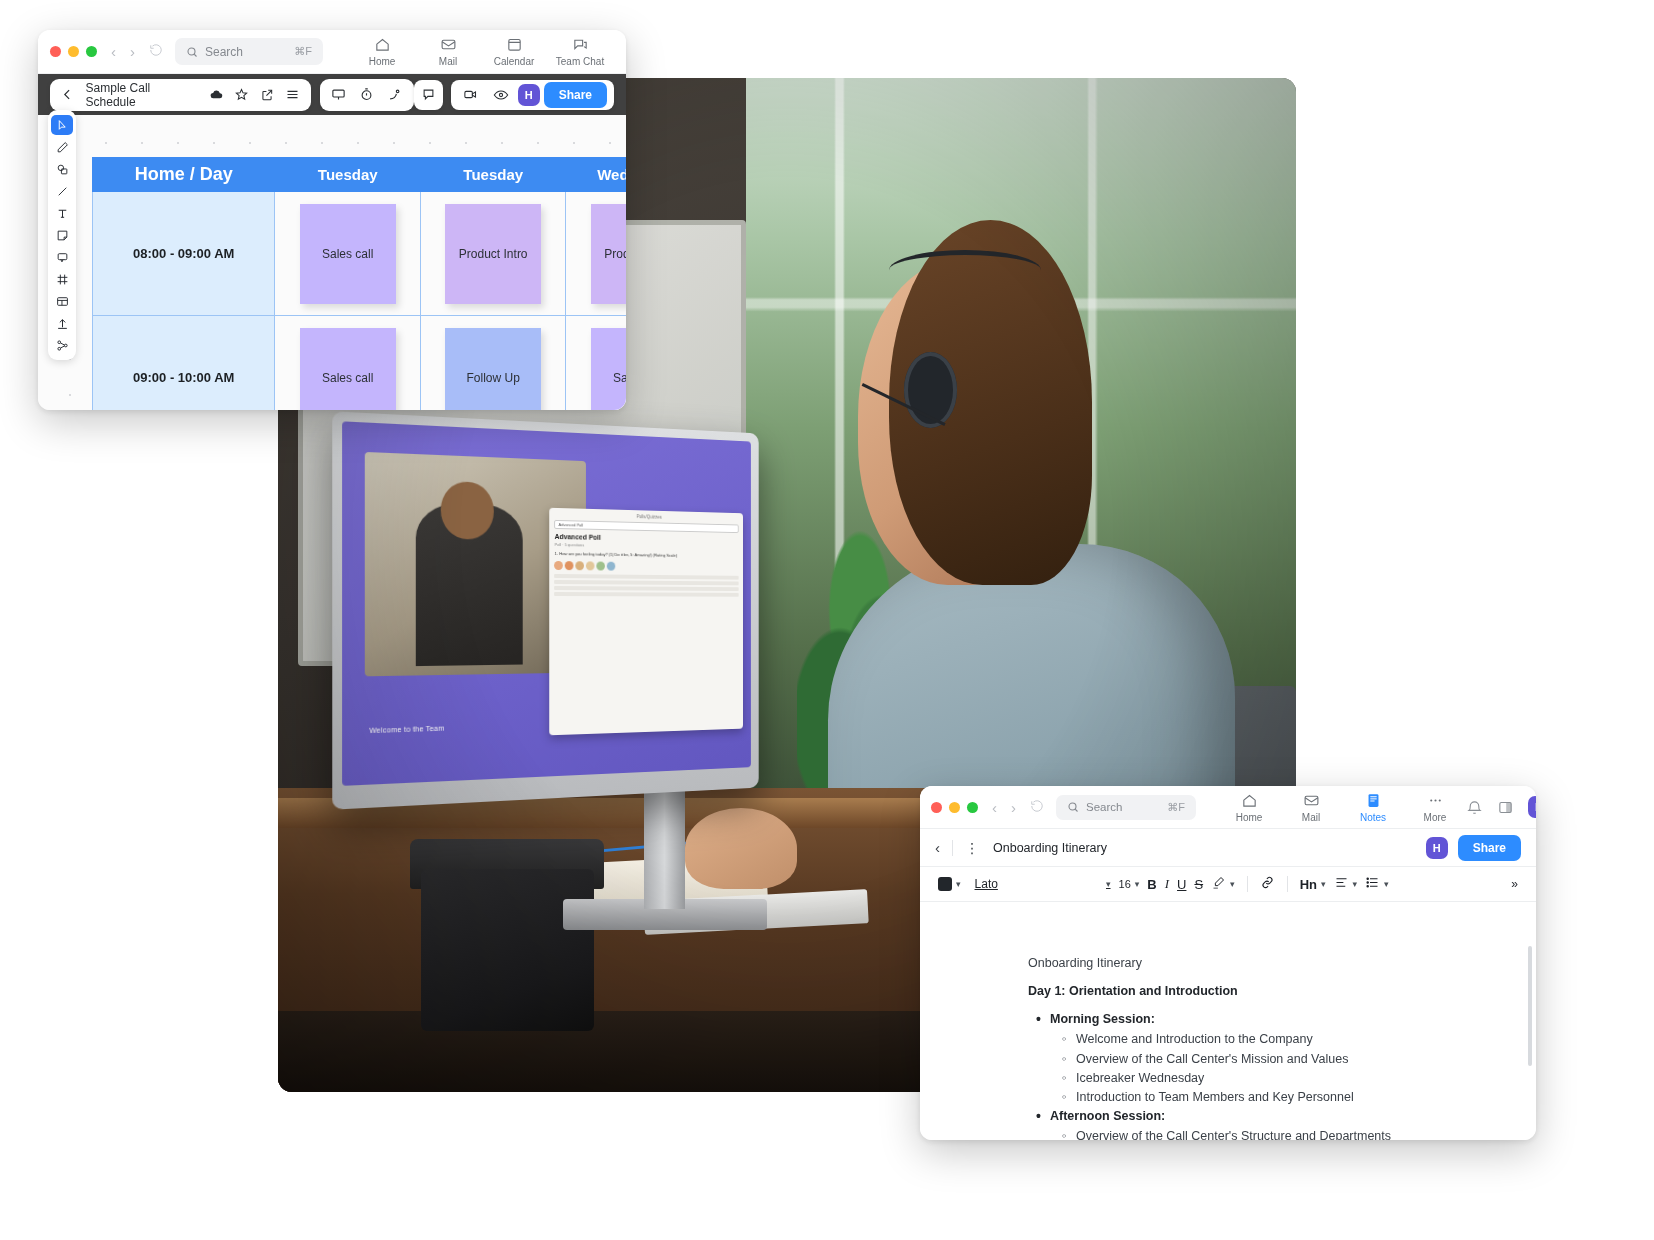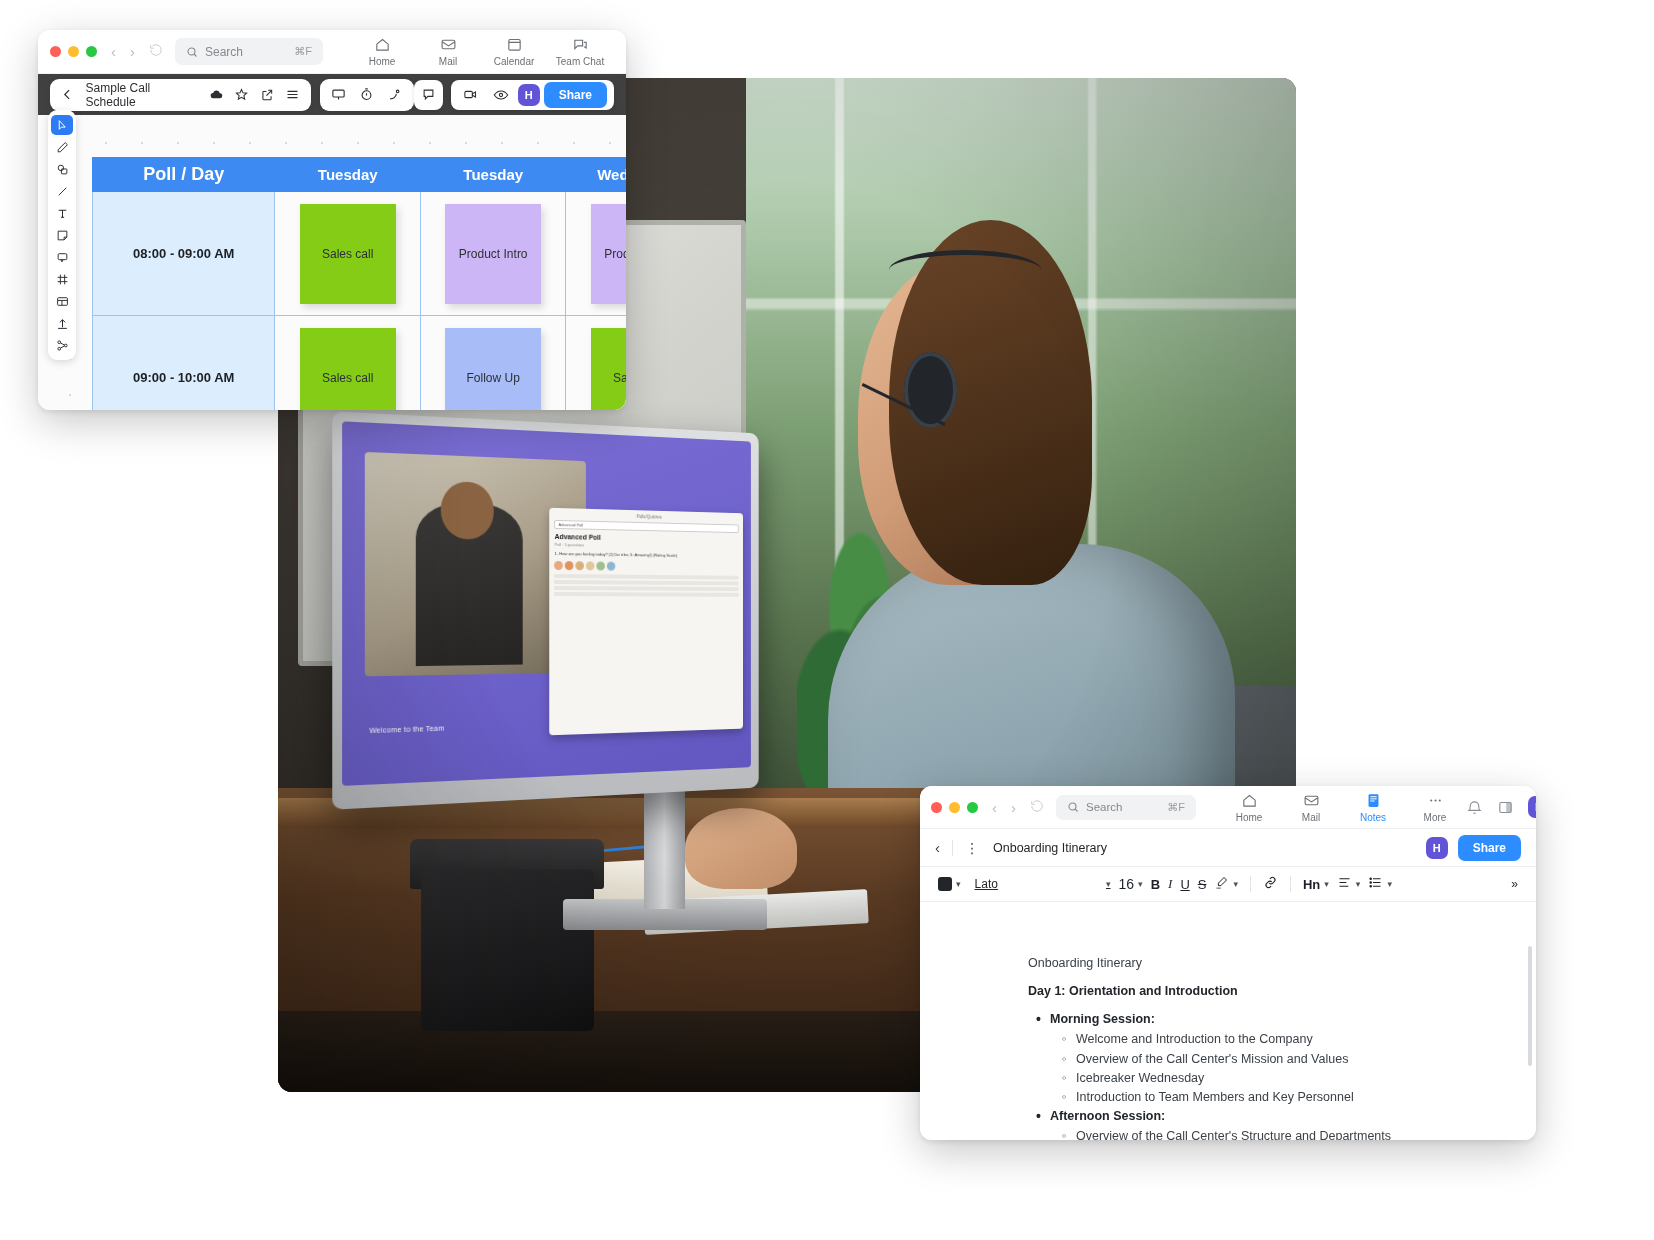--- a/index.html
+++ b/index.html
@@ -329,21 +329,21 @@
     background:#dcedfd; color:#1c2024; font-weight:bold; font-size: 13px;
   }
   col.c-time { width: 158px; }
   col.c-day  { width: 126px; }
   .note {
     width: 96px; height: 100px; margin: 0 auto;
     display:flex; align-items:center; justify-content:center;
     font-size: 12px; color:#2c3036; text-align:center;
     box-shadow: 3px 4px 7px rgba(0,0,0,.13);
   }
-  .note.green  { background:#84cc16; }
+  .note.green  { background:#c4b5fd; }
   .note.purple { background:#cdb6f6; }
   .note.blue   { background:#a8bdf8; }
 
   
   #notes {
     left: 920px; top: 786px; width: 616px; height: 354px;
     border-radius: 12px;
   }
   #notes .titlebar { height: 42px; padding: 0 11px; }
   #notes .searchbox { min-width: 140px; height: 25px; font-size: 11.5px;}
@@ -363,21 +363,21 @@
 
   #notes-fmtbar {
     height: 36px; display:flex; align-items:center; gap: 0;
     padding: 0 14px; border-top: 1px solid #eceef0; border-bottom: 1px solid #eceef0;
     font-size: 12px; color:#1e2228;
   }
   .fmt { display:flex; align-items:center; gap:4px; height: 24px; padding: 0 4px;}
   .sw { width:14px; height:14px; border-radius:3px; background:#22262b; display:block;}
   .chev { font-size: 9px; color:#4a5158; }
   .fontname { width: 150px; font-size: 12px; color:#22262b; padding-left: 10px; text-decoration: underline;}
-  .fsize { font-size: 14px; }
+  .fsize { font-size: 11px; }
   .fmt-sep { width:1px; height:16px; background:#e2e4e7; margin:0 8px;}
   .fmt b, .fmt i, .fmt u, .fmt s { font-size: 13px; font-style:normal; }
 
   #notes-body {
     position:absolute; left:0; right:0; top: 152px; bottom: 0;
     background:#fff; padding: 16px 22px 0 108px;
     font-size: 12.5px; color:#3b4148; line-height: 1.45;
     overflow: hidden;
   }
   #notes-body .p1 { margin-bottom: 10px; }
@@ -618,21 +618,21 @@
   <div id="wb-canvas">
     <table id="wb-table">
       <colgroup>
           <col class="c-time">
           <col class="c-day">
           <col class="c-day">
           <col class="c-day">
         </colgroup>
       <thead>
         <tr>
-          <th class="timecol">Poll / Day</th>
+          <th class="timecol">Home / Day</th>
           <th>Tuesday</th>
           <th>Tuesday</th>
           <th>Wednesday</th>
         </tr>
       </thead>
       <tbody>
         <tr>
           <td class="timecell">08:00 - 09:00 AM</td>
           <td>
             <div class="note green">Sales call</div>

